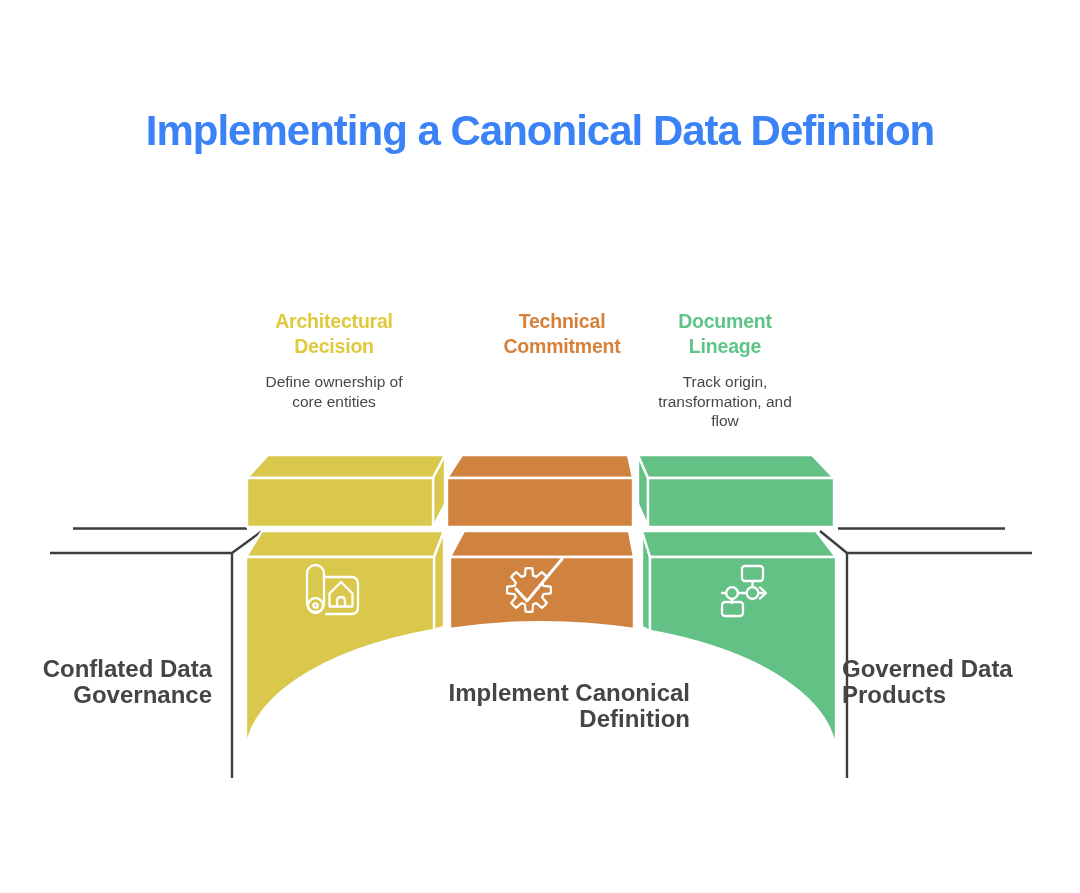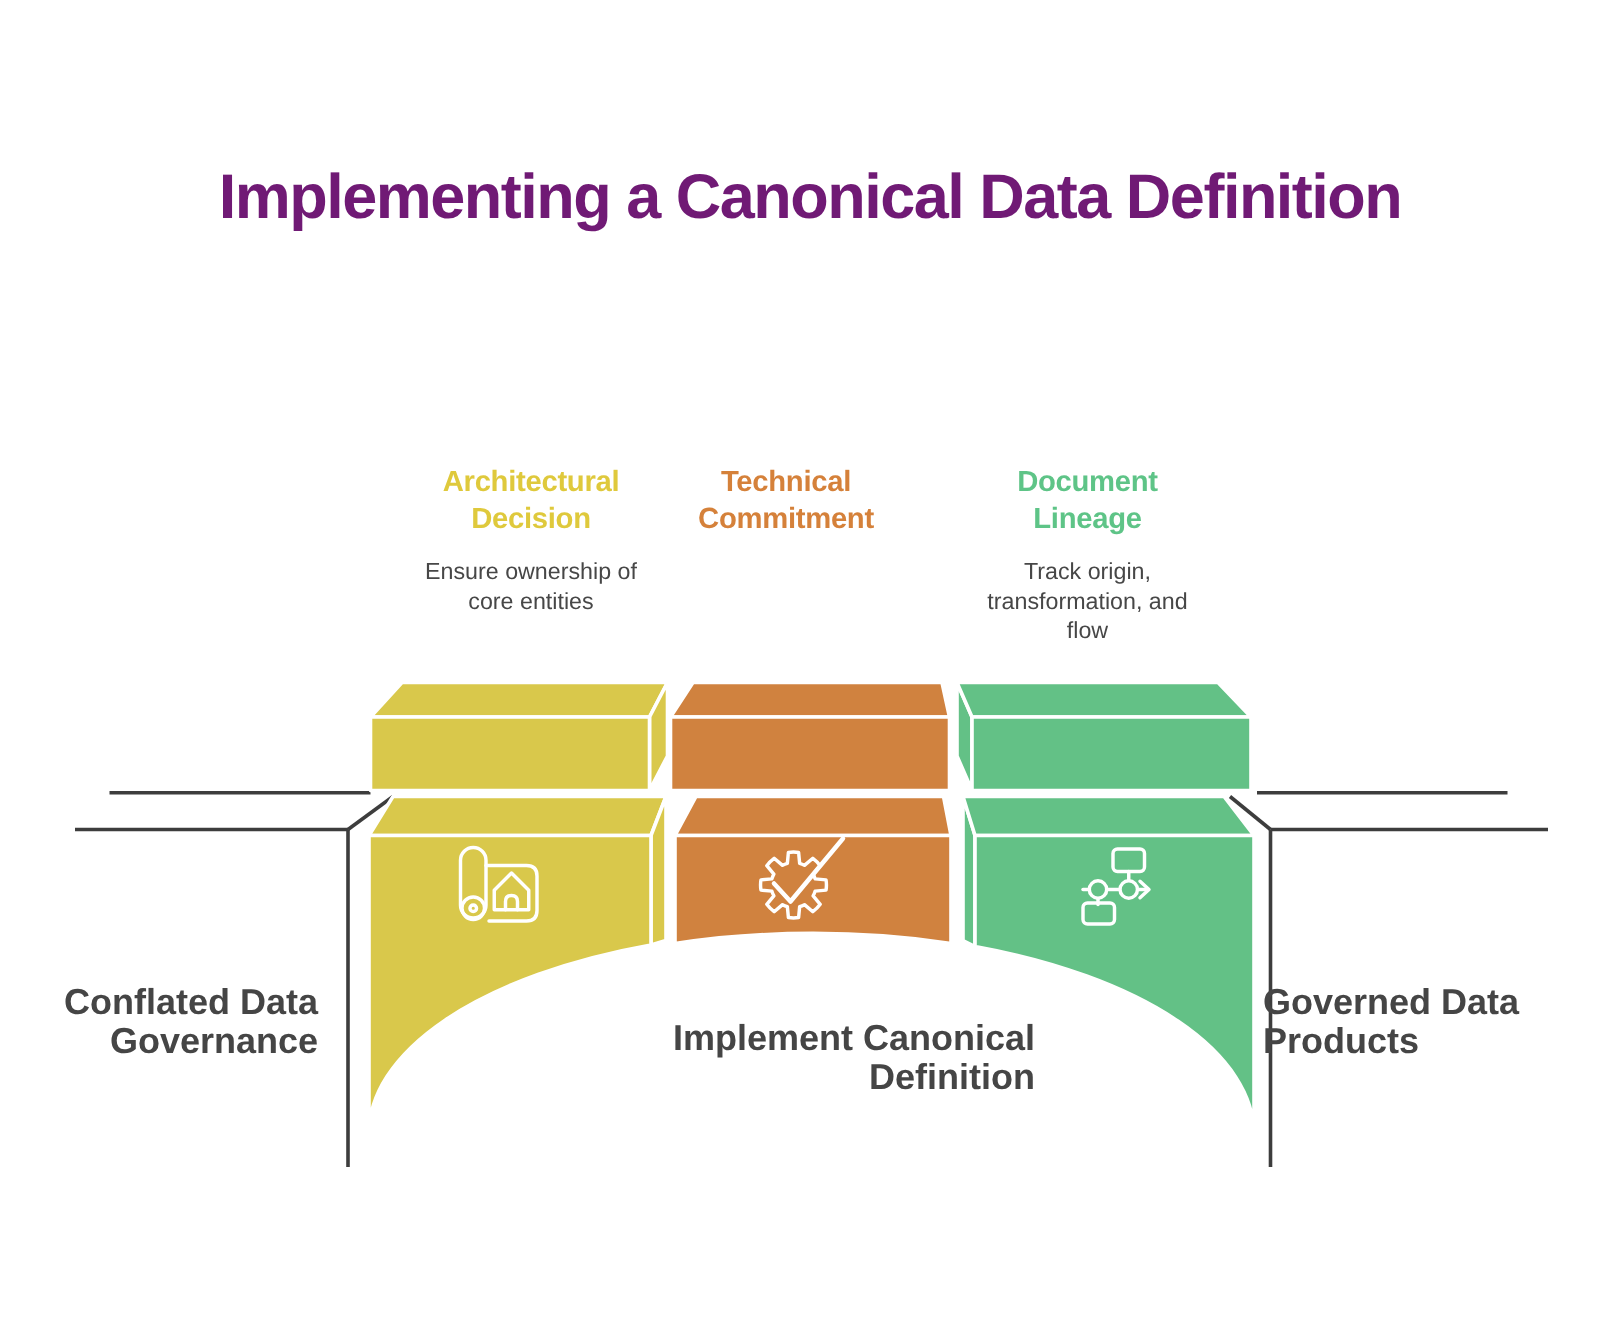--- a/index.html
+++ b/index.html
@@ -3,31 +3,31 @@
 <meta charset="utf-8">
 <style>
   html,body{margin:0;padding:0;background:#ffffff;}
   .canvas{
     position:relative;width:1080px;height:893px;background:#ffffff;overflow:hidden;
     font-family:"Liberation Sans",sans-serif;
   }
   .abs{position:absolute;}
   .title{
     top:107px;left:0;width:1080px;text-align:center;
-    font-size:42px;font-weight:700;letter-spacing:-1px;color:#701a75;white-space:pre-line;
+    font-size:42px;font-weight:700;letter-spacing:-1px;color:#3b82f6;white-space:pre-line;
   }
   .col-header{
     top:309px;width:260px;text-align:center;font-size:19.5px;font-weight:700;
     line-height:25px;white-space:pre-line;letter-spacing:-0.2px;
   }
   .col-desc{
     top:372px;width:260px;text-align:center;font-size:15.5px;font-weight:400;
     line-height:19.5px;color:#474747;white-space:pre-line;
   }
-  .c1{left:224px;} .c2{left:394px;} .c3{left:595px;}
+  .c1{left:204px;} .c2{left:432px;} .c3{left:595px;}
   .bridge-label{
     font-size:24px;font-weight:700;color:#454545;line-height:26px;white-space:pre-line;
   }
   .label-left{top:656px;left:40px;width:172px;text-align:right;}
   .label-right{top:656px;left:842px;width:190px;text-align:left;}
   .label-center{top:680px;left:390px;width:300px;text-align:right;}
   svg{position:absolute;top:0;left:0;}
   .face{stroke:#ffffff;stroke-width:2.4;stroke-linejoin:round;}
   .gline{stroke:#3d3d3d;stroke-width:2.4;fill:none;stroke-linecap:butt;}
   .icon{stroke:#ffffff;stroke-width:2.3;fill:none;stroke-linecap:round;stroke-linejoin:round;}
@@ -39,21 +39,21 @@
 
   <div class="abs title">Implementing a Canonical Data Definition</div>
 
   <div class="abs col-header c1" style="color: rgb(223, 201, 60);">Architectural
 Decision</div>
   <div class="abs col-header c2" style="color: rgb(213, 129, 58);">Technical
 Commitment</div>
   <div class="abs col-header c3" style="color: rgb(94, 196, 135);">Document
 Lineage</div>
 
-  <div class="abs col-desc c1">Ensure ownership of
+  <div class="abs col-desc c1">Define ownership of
 core entities</div>
   <div class="abs col-desc c3">Track origin,
 transformation, and
 flow</div>
 
   <svg width="1080" height="893" viewBox="0 0 1080 893">
 
     <g>
       <line class="gline" x1="73" y1="528.5" x2="247" y2="528.5"></line>
       <line class="gline" x1="50" y1="553" x2="232" y2="553"></line>

